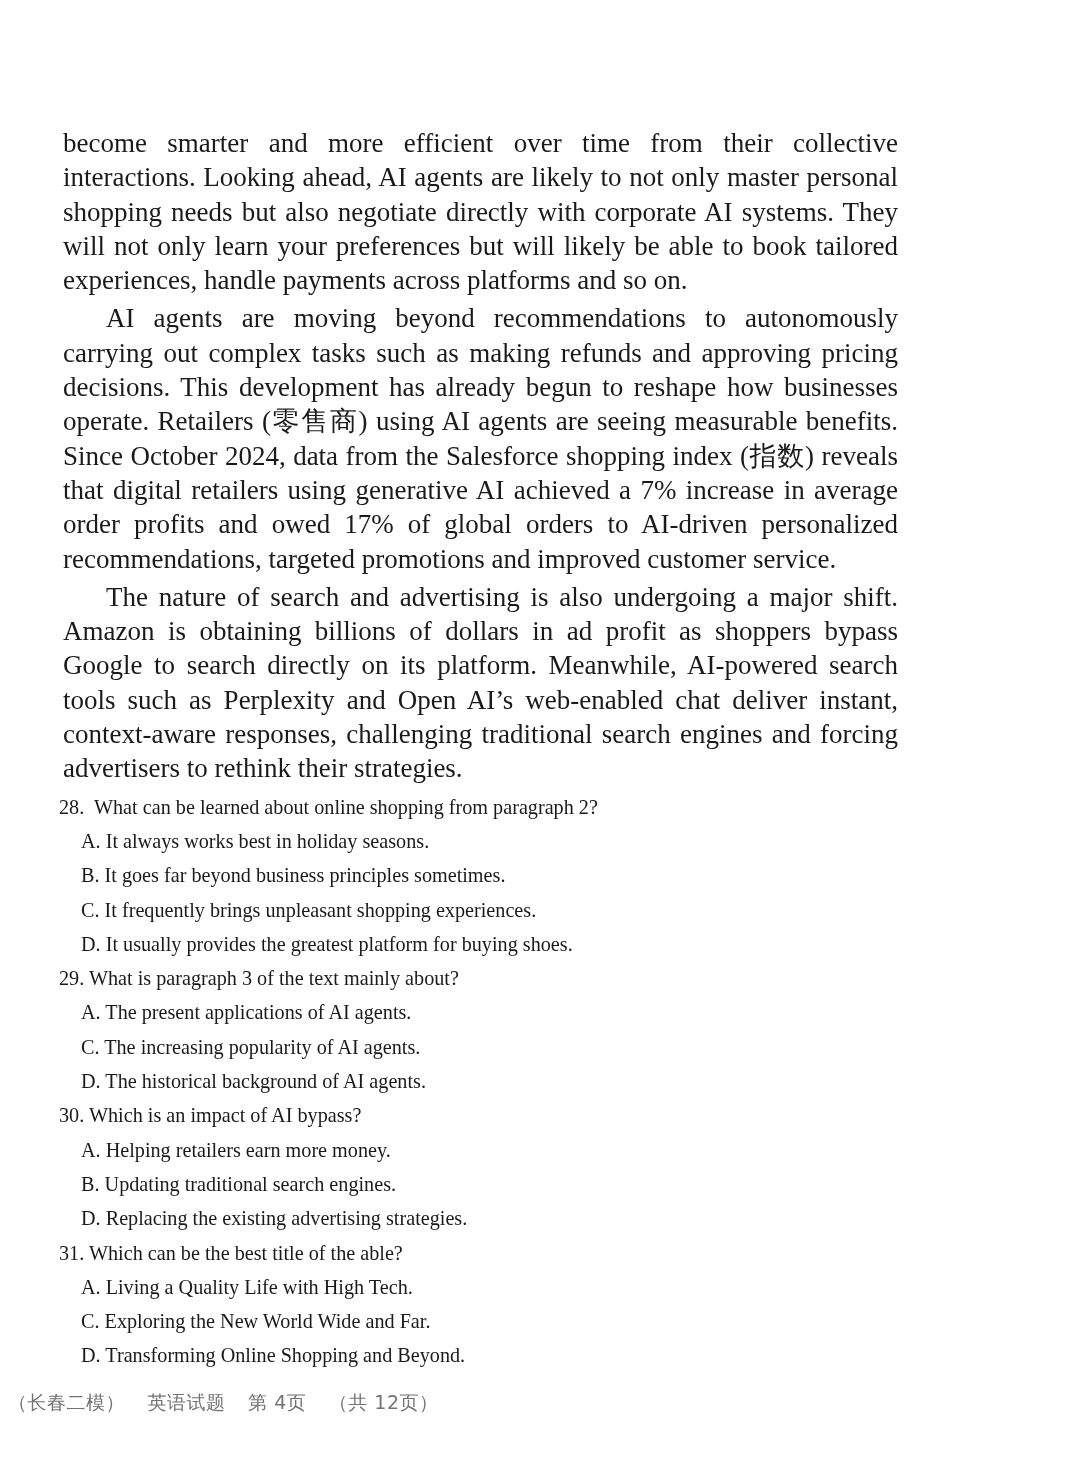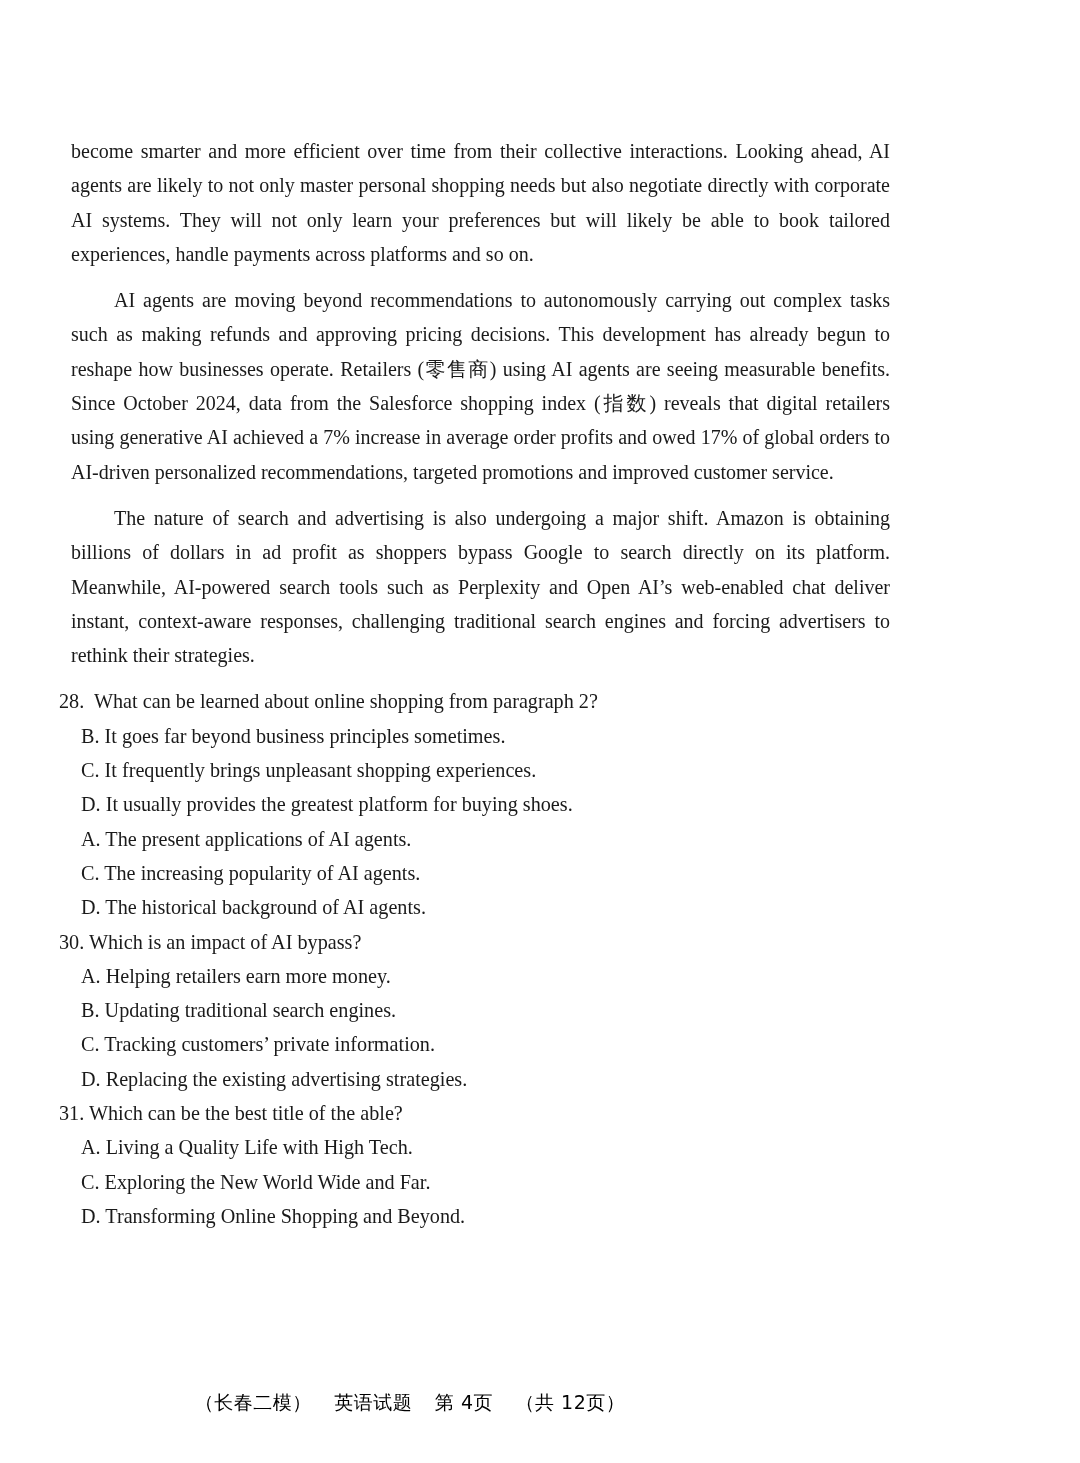--- a/index.html
+++ b/index.html
@@ -15,22 +15,22 @@
       font-family: "Liberation Serif", "DejaVu Serif", serif;
       color: #1a1a1a;
     }
     .page {
       position: absolute;
       left: 59px;
       top: 122px;
       width: 843px;
     }
     .para {
-      margin: 12px;
-      font-size: 20px;
+      margin: 4px;
+      font-size: 27px;
       line-height: 34.3px;
       text-align: justify;
       text-align-last: left;
     }
     .para.indent {
       text-indent: 43px;
     }
     .question {
       margin: 0;
       font-size: 20.2px;
@@ -46,24 +46,24 @@
       display: block;
       padding-left: 22px;
       font-size: 20.2px;
       line-height: 34.3px;
     }
     .footer {
       position: absolute;
       top: 1390px;
       left: 0;
       width: 820px;
-      text-align: center;
+      text-align: left;
       font-family: "DejaVu Sans", "Liberation Sans", sans-serif;
       font-size: 19px;
-      color: #000000;
+      color: #737373;
       letter-spacing: 0.5px;
     }
     .footer span {
       margin: 0 8px;
     }
   </style>
 </head>
 <body>
 
 <div class="page">
@@ -72,39 +72,43 @@
     <p class="para">become smarter and more efficient over time from their collective interactions. Looking ahead, AI agents are likely to not only master personal shopping needs but also negotiate directly with corporate AI systems. They will not only learn your preferences but will likely be able to book tailored experiences, handle payments across platforms and so on.</p>
     <p class="para indent">AI agents are moving beyond recommendations to autonomously carrying out complex tasks such as making refunds and approving pricing decisions. This development has already begun to reshape how businesses operate. Retailers (零售商) using AI agents are seeing measurable benefits. Since October 2024, data from the Salesforce shopping index (指数) reveals that digital retailers using generative AI achieved a 7% increase in average order profits and owed 17% of global orders to AI-driven personalized recommendations, targeted promotions and improved customer service.</p>
     <p class="para indent">The nature of search and advertising is also undergoing a major shift. Amazon is obtaining billions of dollars in ad profit as shoppers bypass Google to search directly on its platform. Meanwhile, AI-powered search tools such as Perplexity and Open AI’s web-enabled chat deliver instant, context-aware responses, challenging traditional search engines and forcing advertisers to rethink their strategies.</p>
   </div>
 
   <div class="question">
     <span class="q-stem">
       <span class="q-num">28.</span>&nbsp;
       <span>What can be learned about online shopping from paragraph 2?</span>
     </span>
+    <span class="option">A. It always works best in holiday seasons.</span>
     <span class="option">B. It goes far beyond business principles sometimes.</span>
     <span class="option">C. It frequently brings unpleasant shopping experiences.</span>
     <span class="option">D. It usually provides the greatest platform for buying shoes.</span>
   </div>
 
   <div class="question">
+    <span class="q-stem">
+      <span class="q-num">29.</span>
+      <span>What is paragraph 3 of the text mainly about?</span>
+    </span>
     <span class="option">A. The present applications of AI agents.</span>
     <span class="option">C. The increasing popularity of AI agents.</span>
     <span class="option">D. The historical background of AI agents.</span>
   </div>
 
   <div class="question">
     <span class="q-stem">
       <span class="q-num">30.</span>
       <span>Which is an impact of AI bypass?</span>
     </span>
     <span class="option">A. Helping retailers earn more money.</span>
     <span class="option">B. Updating traditional search engines.</span>
-    <span class="option">C. Tracking customers’ private information.</span>
     <span class="option">D. Replacing the existing advertising strategies.</span>
   </div>
 
   <div class="question">
     <span class="q-stem">
       <span class="q-num">31.</span>
       <span>Which can be the best title of the able?</span>
     </span>
     <span class="option">A. Living a Quality Life with High Tech.</span>
     <span class="option">C. Exploring the New World Wide and Far.</span>

